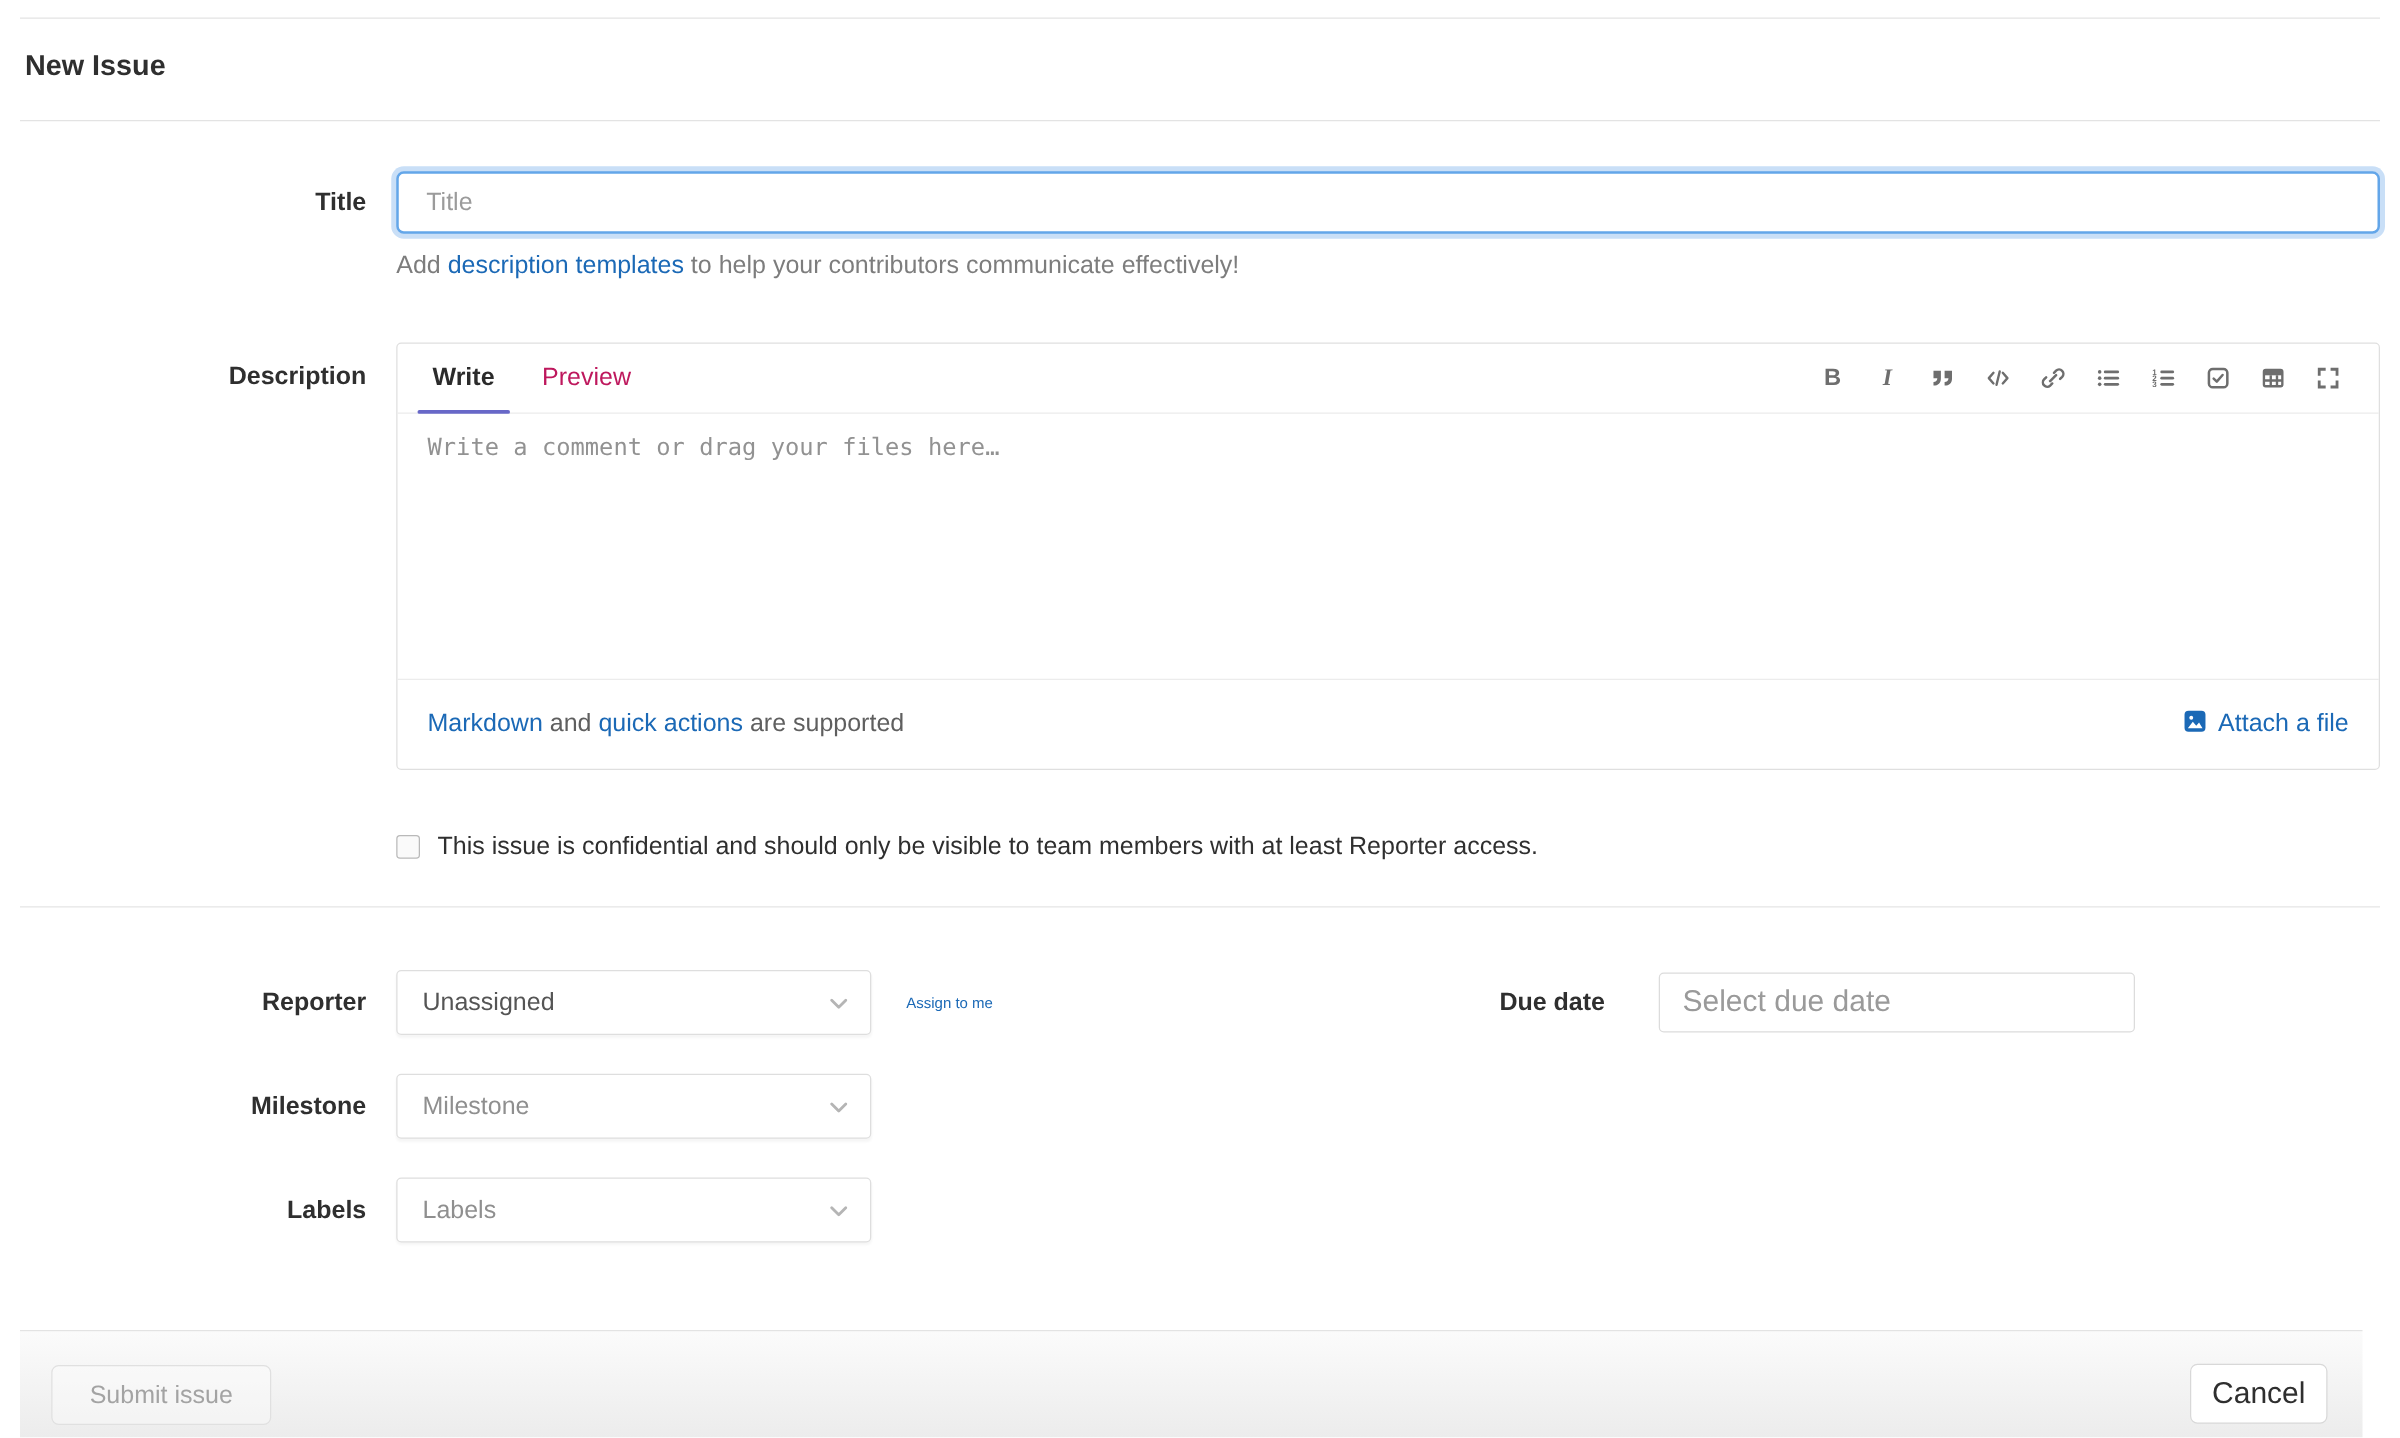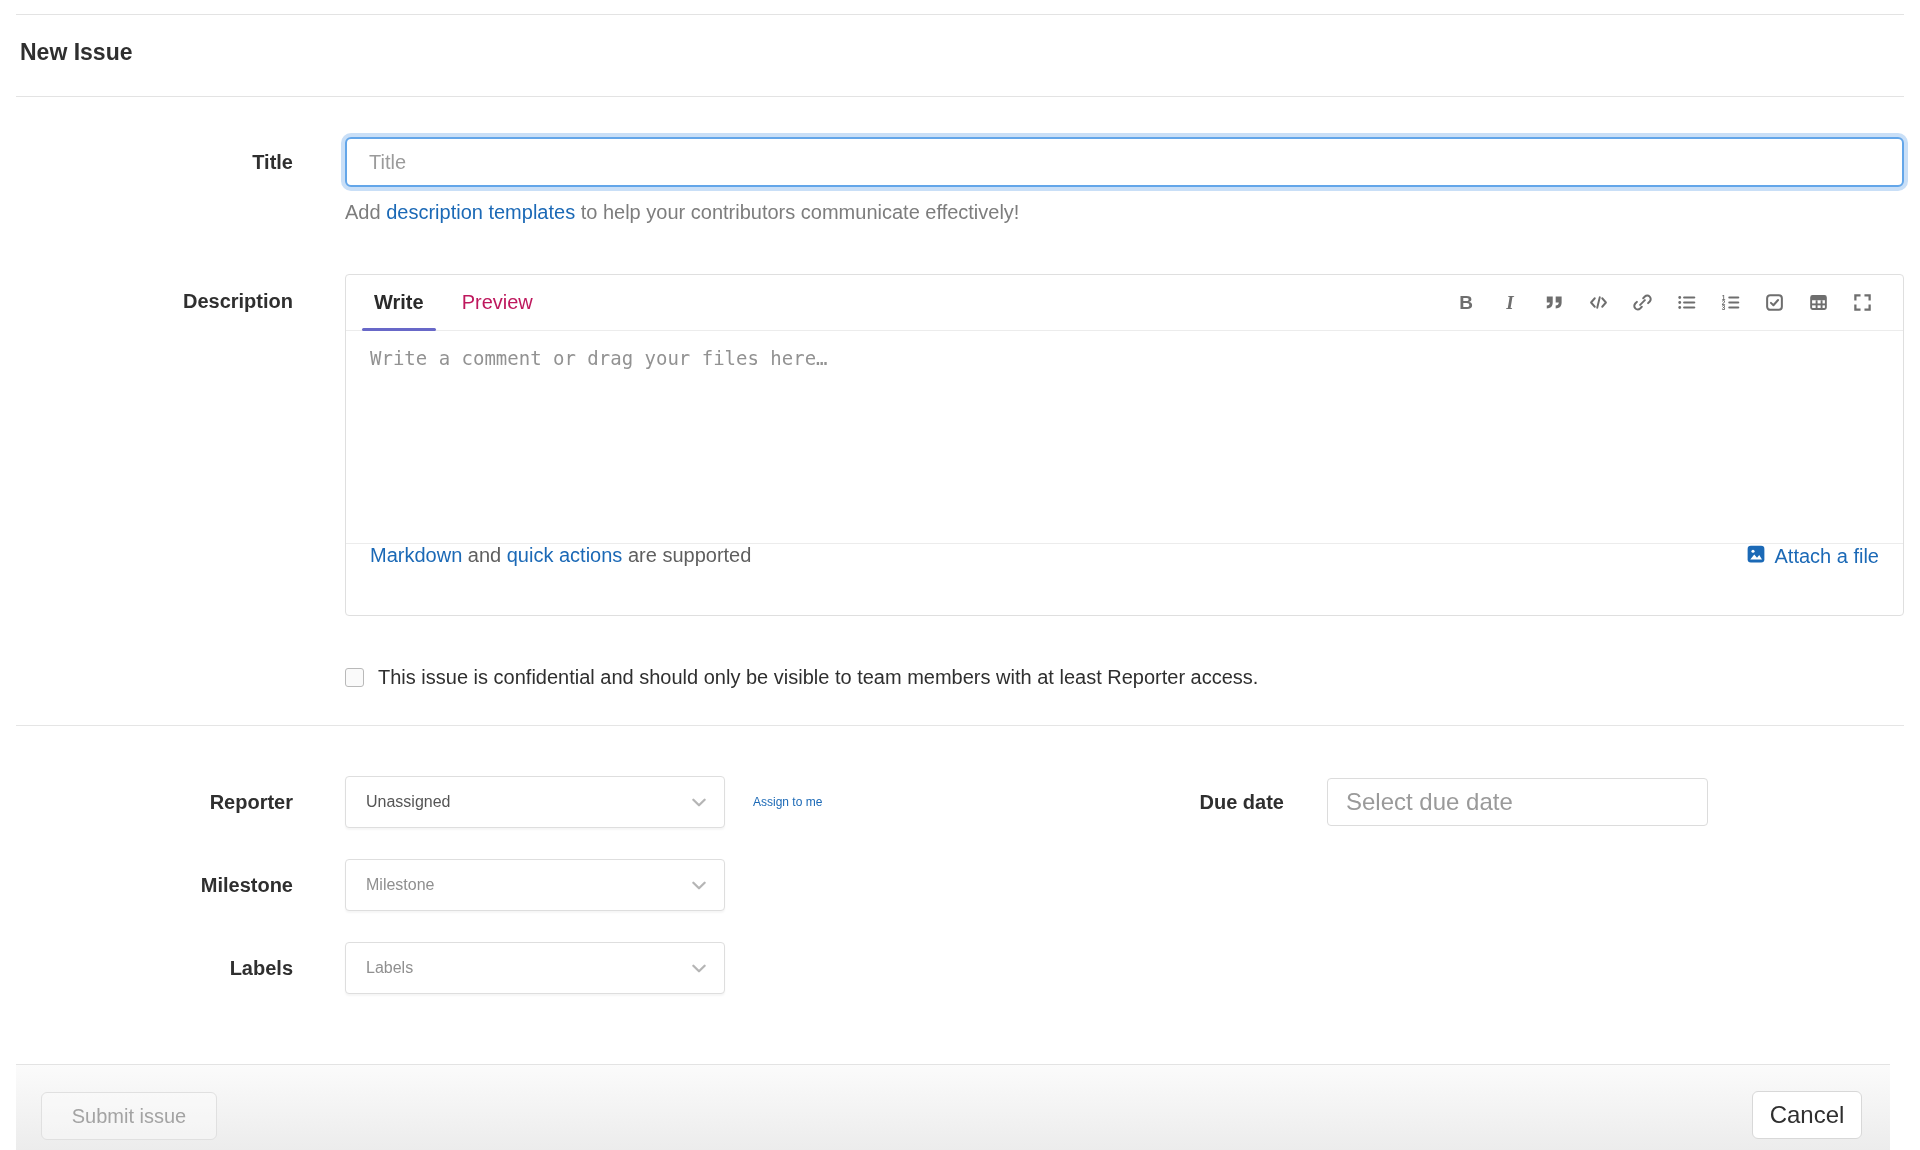--- a/index.html
+++ b/index.html
@@ -10,21 +10,21 @@
     color: #2f2f2f;
     font-size: 20px;
     position: relative;
   }
   .page { padding: 14px 16px 0; }
   .top-divider { border: none; border-top: 1px solid #e3e3e3; }
   .page-header { padding: 24px 4px 30px; }
   .page-title { font-size: 23px; font-weight: 700; color: #2f2f2f; }
   .header-divider { border: none; border-top: 1px solid #e3e3e3; }
 
-  .row { display: grid; grid-template-columns: 277px 1fr; column-gap: 52px; align-items: center; position: relative; }
+  .row { display: grid; grid-template-columns: 277px 1fr; column-gap: 24px; align-items: center; position: relative; }
   .form-label { font-weight: 700; font-size: 20px; color: #2f2f2f; text-align: right; }
 
   
   .title-row { margin-top: 40px; }
   .title-input {
     width: 100%; height: 50px; font-size: 20px; color: #2f2f2f;
     font-family: "Liberation Sans", sans-serif;
     padding: 0 22px; border-radius: 6px;
     border: 2px solid #63a6e9;
     box-shadow: 0 0 0 4px #c9dff7;
@@ -63,21 +63,21 @@
   .tb-i { font-style: italic; font-weight: 700; font-size: 19px; font-family: "Liberation Serif", serif; }
   .editor-body { flex: 1; position: relative; }
   .editor-textarea {
     width: 100%; height: 100%; border: none; resize: none; outline: none;
     font-family: "DejaVu Sans Mono", monospace; font-size: 19px; color: #4c1d95;
     padding: 16px 24px; background: transparent;
   }
   .editor-textarea::placeholder { color: #929292; }
   .editor-footer {
     height: 72px; border-top: 1px solid #ececec;
-    display: flex; align-items: flex-start; padding: 0 24px;
+    display: flex; align-items: center; padding: 0 24px;
     font-size: 20px; color: #5f5f5f;
   }
   .attach { margin-left: auto; display: flex; align-items: center; gap: 8px; color: #1b69b6; cursor: pointer; }
 
   
   .confidential-row { margin-top: 50px; }
   .confidential-label { display: flex; align-items: center; gap: 14px; font-size: 20px; color: #2f2f2f; cursor: default; }
   .confidential-check {
     width: 19px; height: 19px; appearance: none; -webkit-appearance: none;
     border: 1px solid #b9b9b9; border-radius: 3px; background: #fafafa; cursor: pointer;
@@ -88,21 +88,21 @@
 
   
   .meta-row { margin-top: 50px; }
   .meta-row + .meta-row { margin-top: 31px; }
   .meta-control-cell { display: flex; align-items: center; }
   .dropdown {
     width: 380px; height: 52px; background: #fff;
     border: 1px solid #dedede; border-radius: 4px;
     box-shadow: 0 2px 2px rgba(0,0,0,0.04);
     display: flex; align-items: center; padding: 0 20px;
-    font-size: 16px; cursor: pointer; font-family: "Liberation Sans", sans-serif;
+    font-size: 20px; cursor: pointer; font-family: "Liberation Sans", sans-serif;
     position: relative; text-align: left;
   }
   .dropdown .dd-value { color: #555555; }
   .dropdown .dd-placeholder { color: #8f8f8f; }
   .dropdown .chevron { position: absolute; right: 18px; top: 50%; transform: translateY(-50%); }
   .assign-link { margin-left: 28px; font-size: 12px; }
   .due-group { position: absolute; left: 1143px; top: 0; height: 52px; display: flex; align-items: center; }
   .due-label { width: 125px; text-align: right; font-weight: 700; font-size: 20px; }
   .due-input {
     margin-left: 43px; width: 381px; height: 48px;

